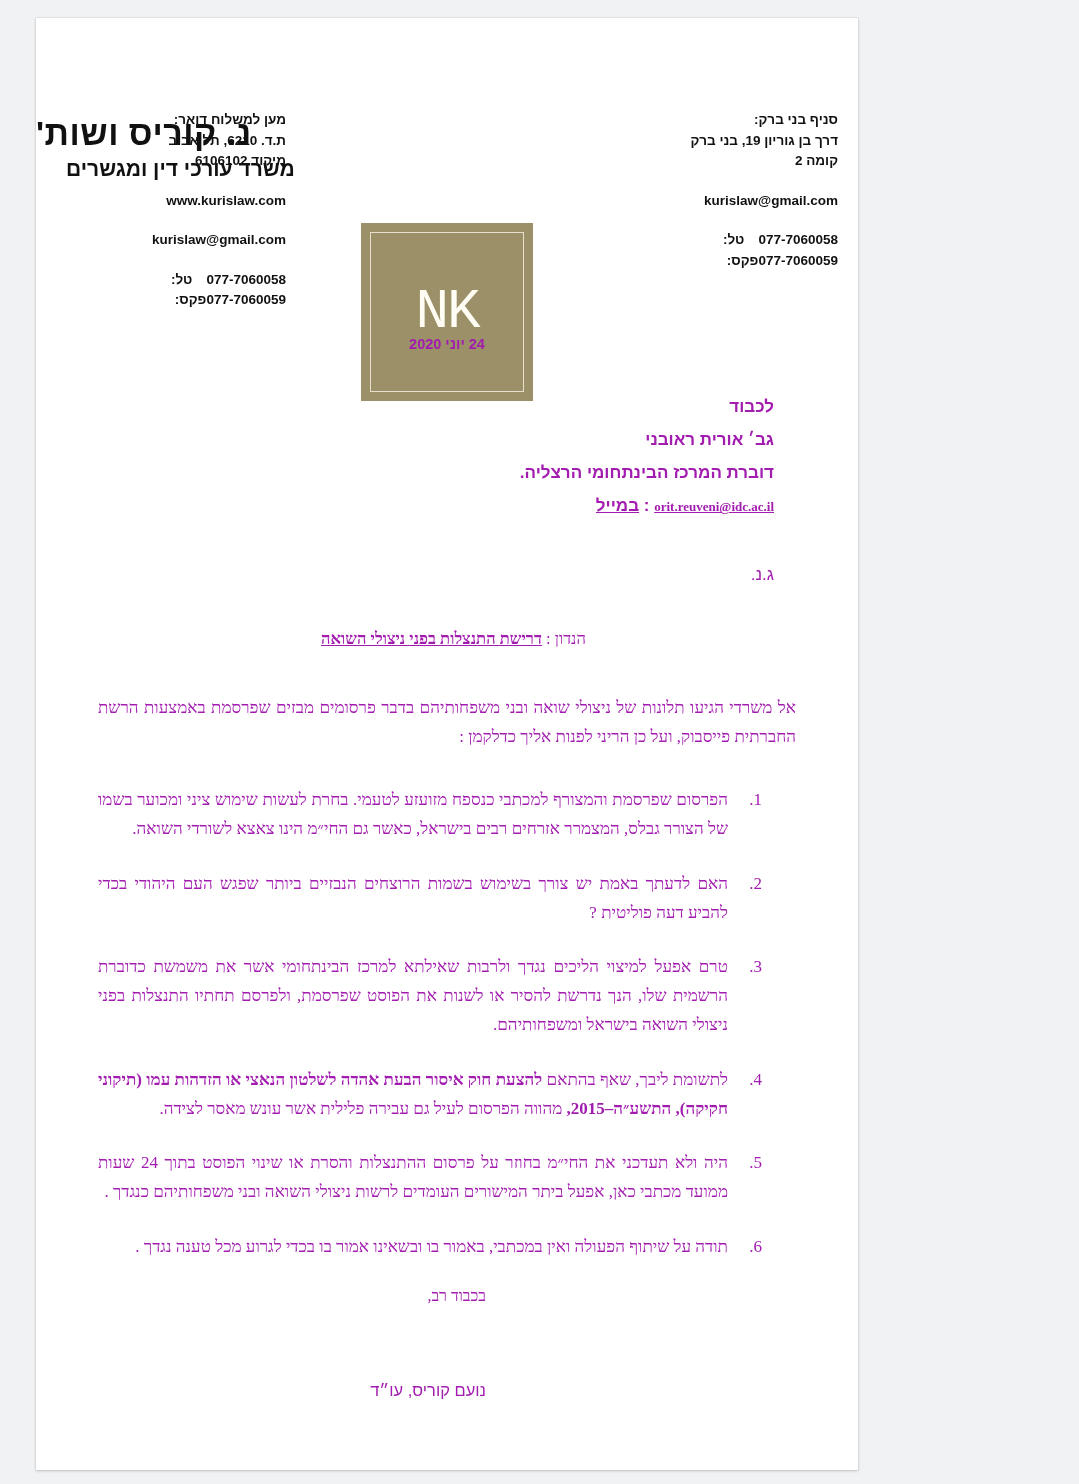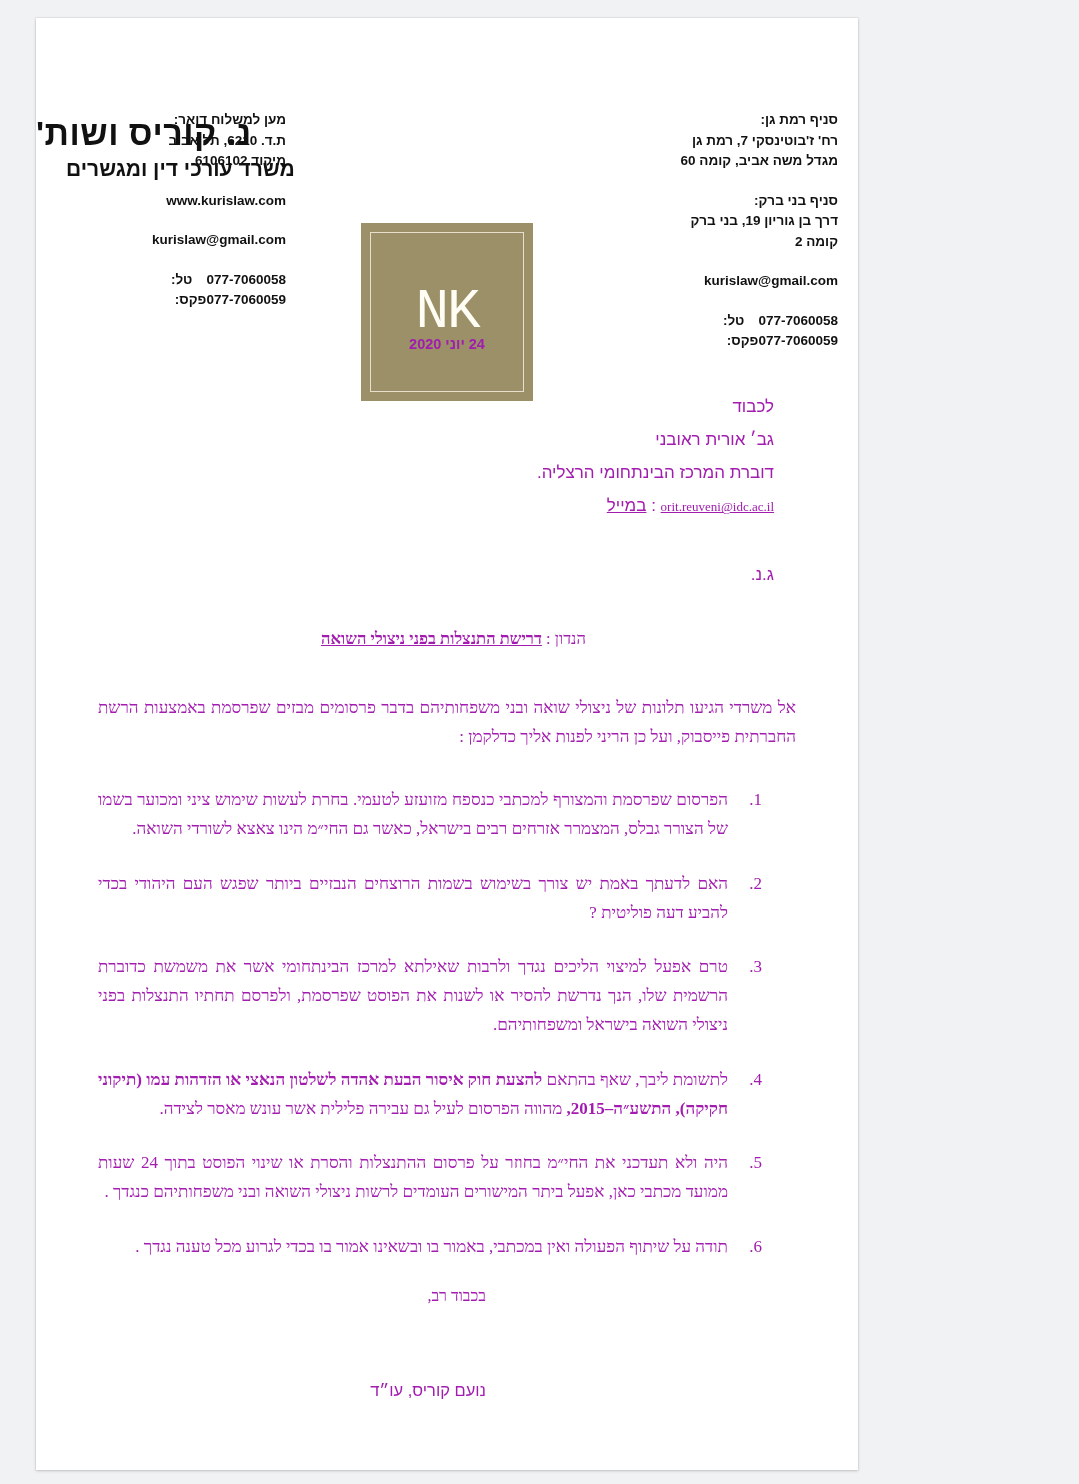--- a/index.html
+++ b/index.html
@@ -129,21 +129,21 @@
     direction: rtl;
   }
 
   .recipient {
     margin-top: 38px;
     font-size: 17px;
     line-height: 1.95;
     text-align: right;
     padding-right: 22px;
   }
-  .recipient div { white-space: nowrap; }
+  .recipient div { white-space: nowrap; font-weight: bold; }
 
   .email-line {
     direction: rtl;
     white-space: nowrap;
   }
   .email-line .email-label {
     text-decoration: underline;
   }
   .email-line .email-addr {
     font-family: "Liberation Serif", "DejaVu Serif", serif;
@@ -258,25 +258,20 @@
       <div class="firm-sub">משרד עורכי דין ומגשרים</div>
     </div>
 
     <div class="logo">
       <div class="logo-inner">
         <span class="logo-mark">NK</span>
       </div>
     </div>
 
     <div class="contact-block contact-right">
-      <div class="grp">
-        <div>סניף רמת גן:</div>
-        <div>רח' ז'בוטינסקי 7, רמת גן</div>
-        <div>מגדל משה אביב, קומה 60</div>
-      </div>
       <div class="grp">
         <div>סניף בני ברק:</div>
         <div>דרך בן גוריון 19, בני ברק</div>
         <div>קומה 2</div>
       </div>
       <div class="grp">
         <div class="ltr">kurislaw@gmail.com</div>
       </div>
       <div class="grp">
         <div class="tel-row tel">

